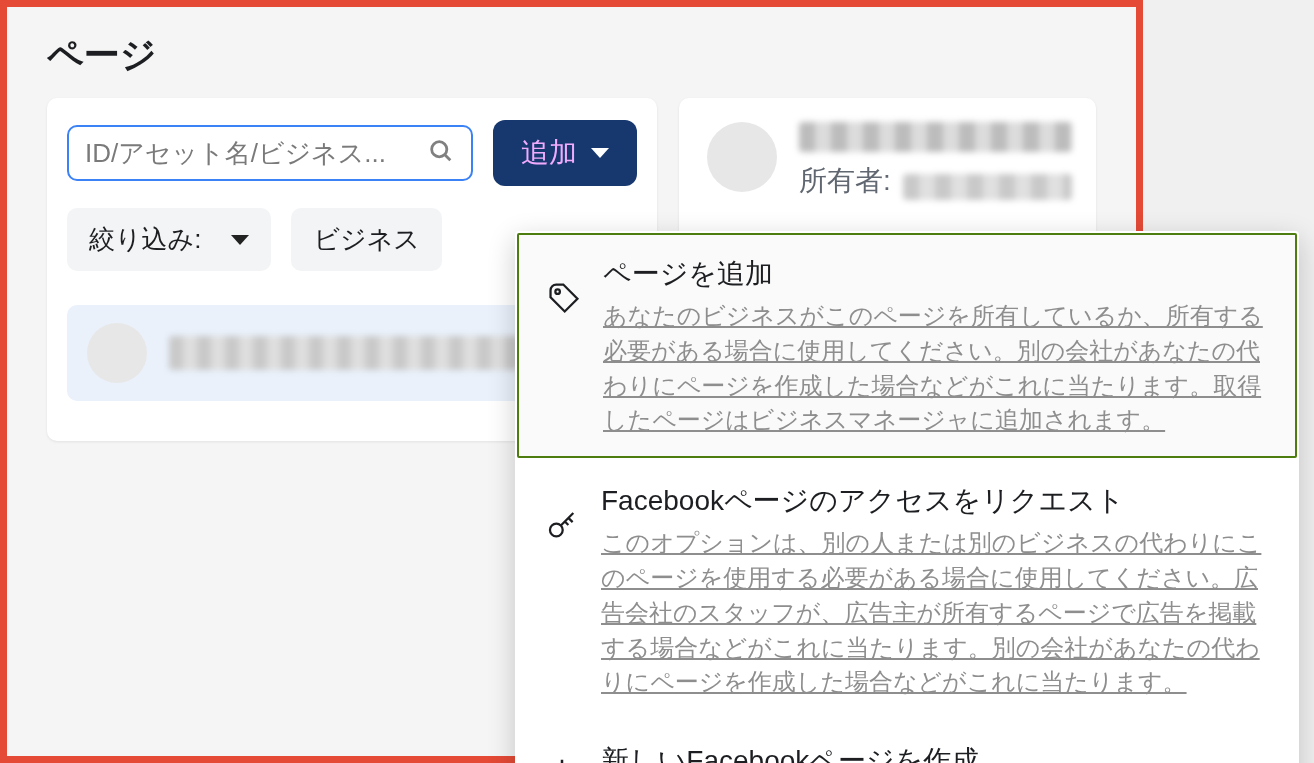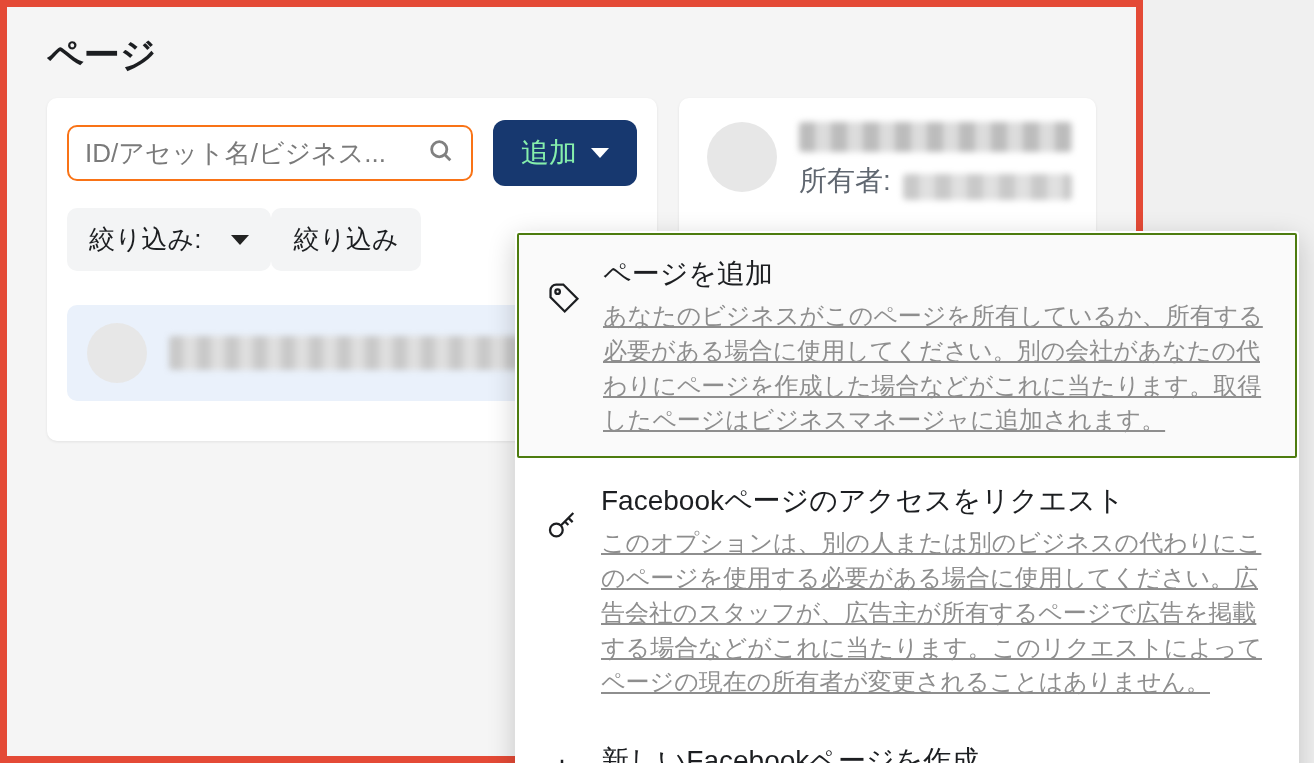--- a/index.html
+++ b/index.html
@@ -39,55 +39,56 @@
     .search-row {
       display: flex;
       align-items: center;
       gap: 20px;
       margin-bottom: 22px;
     }
     .search-input-wrap {
       flex: 1;
       display: flex;
       align-items: center;
-      border: 2px solid #f97316;
+      border: 2px solid #3b82f6;
       border-radius: 10px;
       padding: 10px 16px;
       background: #fff;
     }
     .search-input {
       flex: 1;
       border: none;
       outline: none;
       font-size: 26px;
       background: transparent;
     }
     .search-input::placeholder { color: #7a7a7a; }
     .search-icon-svg { width: 28px; height: 28px; }
     .add-button {
       background: #17386f;
-      color: #86efac;
+      color: #f0abfc;
       border: none;
       border-radius: 12px;
       font-size: 28px;
       font-weight: 500;
       padding: 14px 28px;
       display: flex;
       align-items: center;
       gap: 14px;
       cursor: pointer;
     }
     .caret-down {
       width: 0; height: 0;
       border-left: 9px solid transparent;
       border-right: 9px solid transparent;
       border-top: 10px solid #fff;
     }
     .filter-row {
       display: flex;
+      gap: 20px;
       margin-bottom: 34px;
     }
     .filter-btn, .sort-btn {
       background: #f3f4f5;
       border: none;
       border-radius: 10px;
       padding: 14px 22px;
       font-size: 26px;
       color: #1c1e21;
       display: flex;
@@ -231,21 +232,21 @@
           <span class="caret-down"></span>
         </button>
       </div>
 
       <div class="filter-row">
         <button class="filter-btn">
           <span>絞り込み:</span>
           <span class="caret-dark"></span>
         </button>
         <button class="sort-btn">
-          <span>絞り込み</span>
+          <span>ビジネス</span>
         </button>
       </div>
 
       <div class="list-item">
         <div class="avatar-grey"></div>
         <div class="blur-box"></div>
       </div>
     </div>
 
     <div class="right-card">
@@ -276,21 +277,21 @@
 
     <div class="menu-item">
       <span class="menu-icon">
         <svg width="34" height="34" viewBox="0 0 24 24" fill="none" stroke="#1c1e21" stroke-width="1.6">
           <circle cx="8" cy="15.5" r="4.5"></circle>
           <path d="M11 12.5 L20 3.5 M16.5 7 L19.5 10 M14 9.5 L16.5 12"></path>
         </svg>
       </span>
       <div class="menu-text">
         <div class="menu-title">Facebookページのアクセスをリクエスト</div>
-        <div class="menu-desc">このオプションは、別の人または別のビジネスの代わりにこのページを使用する必要がある場合に使用してください。広告会社のスタッフが、広告主が所有するページで広告を掲載する場合などがこれに当たります。このリクエストによってページの現在の所有者が変更されることはありません。</div>
+        <div class="menu-desc">このオプションは、別の人または別のビジネスの代わりにこのページを使用する必要がある場合に使用してください。広告会社のスタッフが、広告主が所有するページで広告を掲載する場合などがこれに当たります。別の会社があなたの代わりにページを作成した場合などがこれに当たります。</div>
       </div>
     </div>
 
     <div class="menu-item truncated">
       <span class="menu-icon">
         <svg width="30" height="30" viewBox="0 0 24 24" fill="none" stroke="#1c1e21" stroke-width="2">
           <line x1="12" y1="3" x2="12" y2="21"></line>
           <line x1="3" y1="12" x2="21" y2="12"></line>
         </svg>
       </span>

